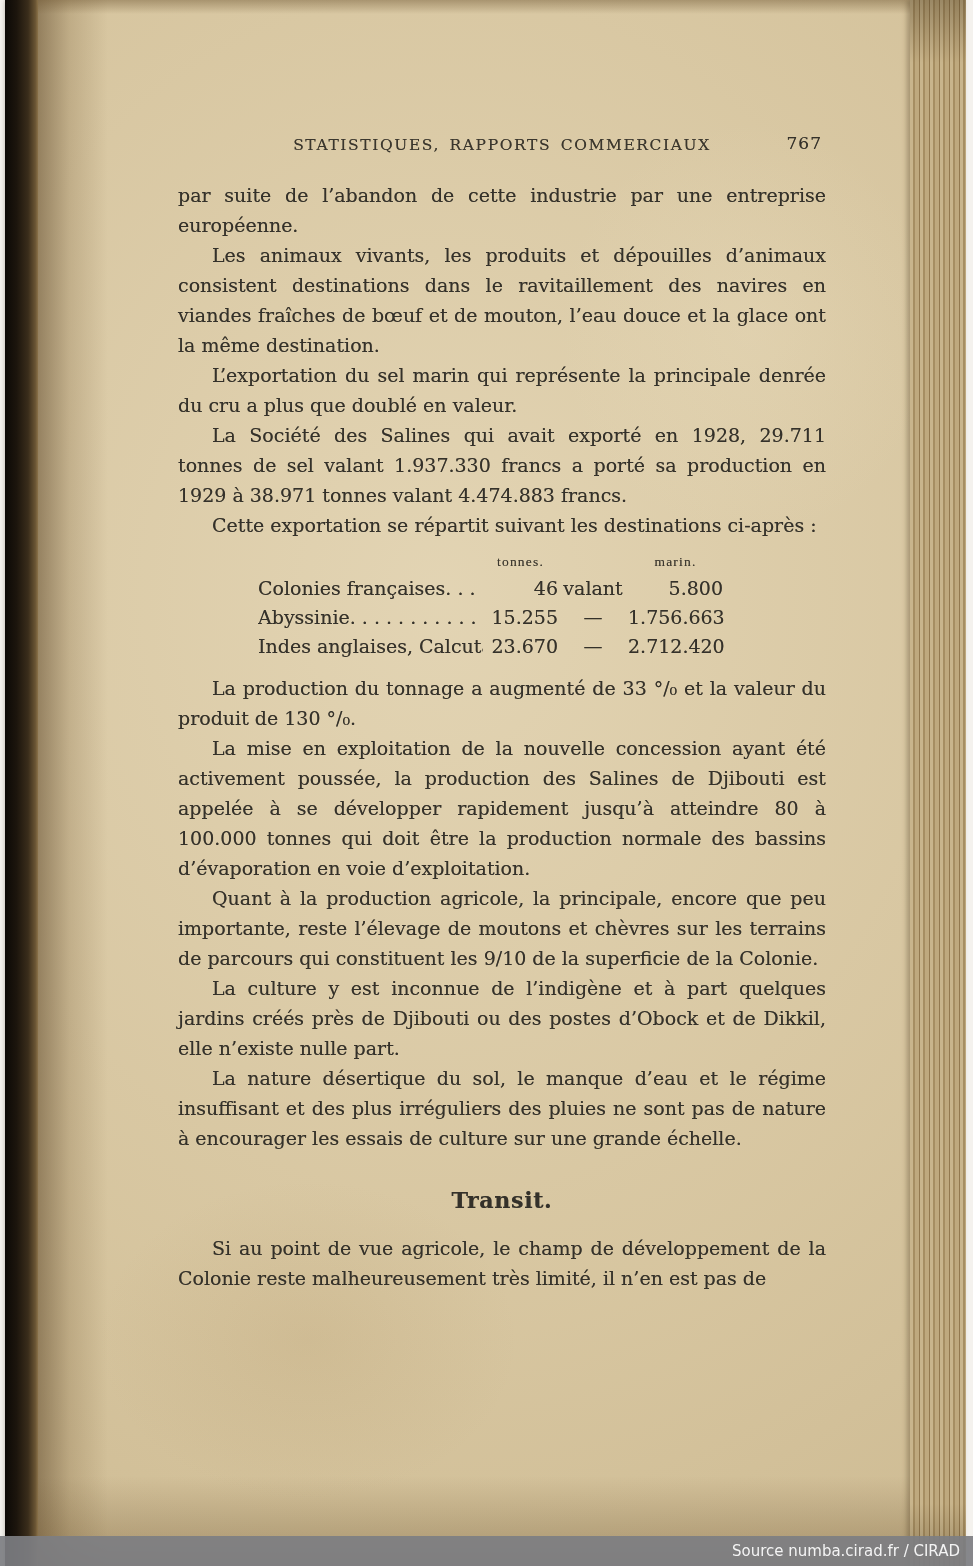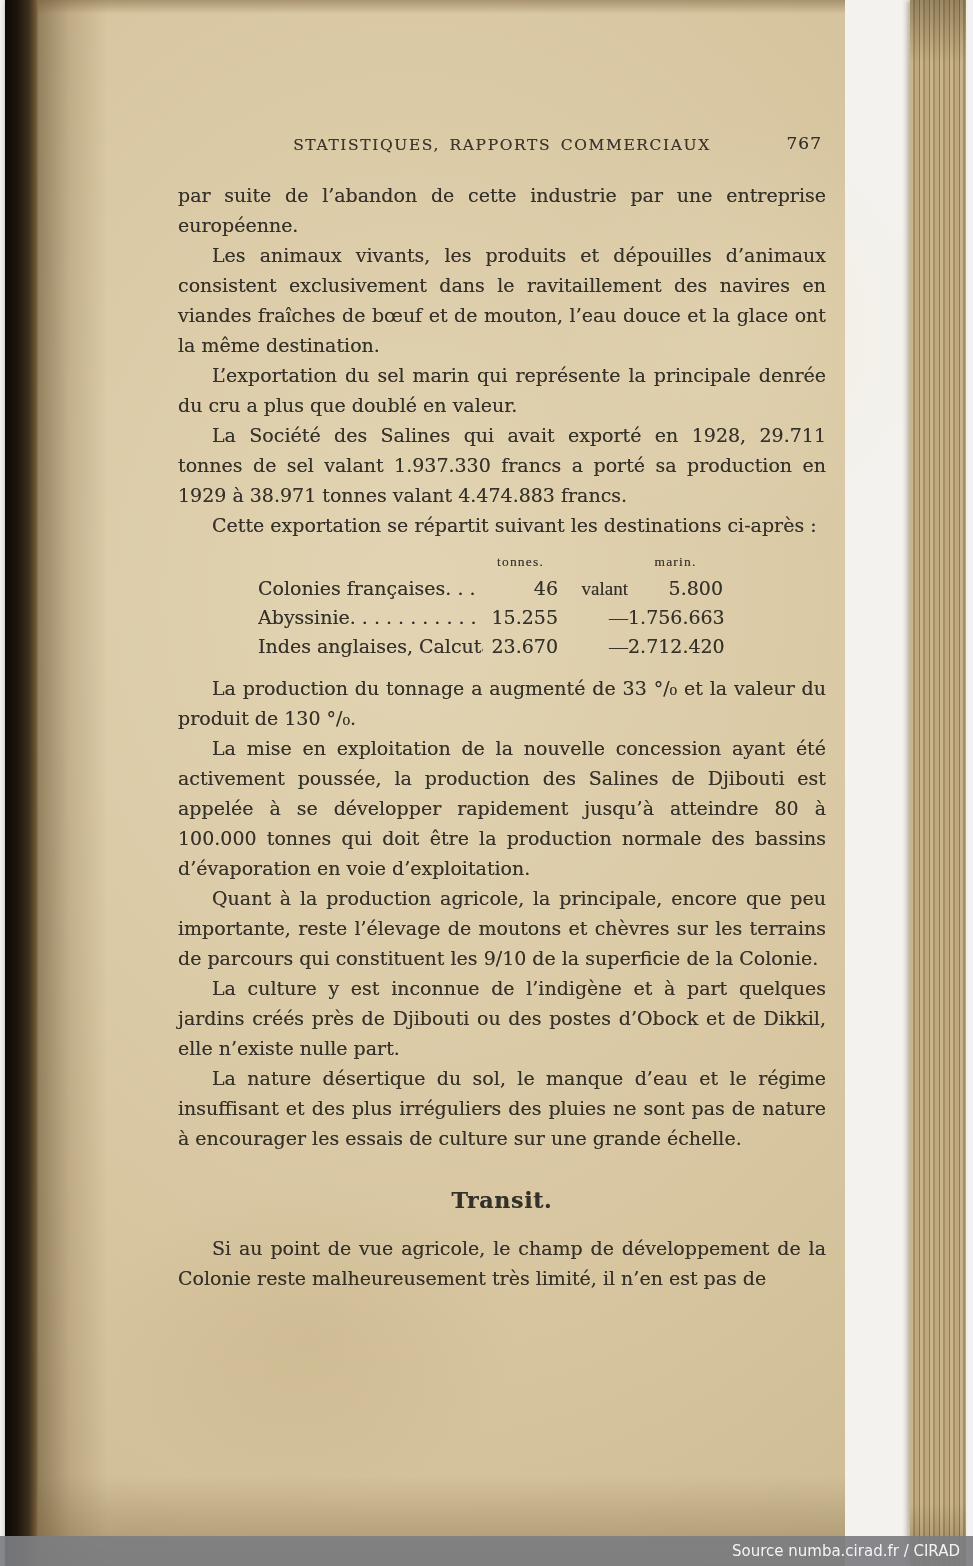--- a/index.html
+++ b/index.html
@@ -15,21 +15,21 @@
 
   
   .spine {
     position:absolute; left:5px; top:0; width:33px; height:100%;
     background:linear-gradient(90deg,#0c0906 0%,#1c150d 35%,#3a2d1b 70%,#6a5534 92%,#8a7148 100%);
     box-shadow:2px 0 6px rgba(40,28,12,.6);
   }
 
   
   .page {
-    position:absolute; left:38px; top:0; width:807px; height:1566px;
+    position:absolute; left:38px; top:0; width:872px; height:1566px;
     background:
       radial-gradient(130% 85% at 46% 38%, rgba(228,214,182,.9) 0%, rgba(216,199,162,.55) 55%, rgba(196,176,134,.65) 100%),
       #d5c39c;
   }
   
   .page::before {
     content:""; position:absolute; left:0; top:0; width:70px; height:100%;
     background:linear-gradient(90deg, rgba(92,70,40,.55) 0%, rgba(120,95,58,.25) 45%, rgba(120,95,58,0) 100%);
   }
   
@@ -90,21 +90,21 @@
   
   .xtable { margin:10px 0 12px 80px; width:465px; text-align:left; }
   .trow {
     display:grid;
     grid-template-columns:225px 75px 70px 95px;
     align-items:baseline;
     line-height:29px;
   }
   .trow .c-label  { text-align:left; white-space:nowrap; overflow:hidden; }
   .trow .c-tonnes { text-align:right; }
-  .trow .c-mid    { text-align:right;font-family:Liberation Serif, serif; }
+  .trow .c-mid    { text-align:center; }
   .trow .c-francs { text-align:right; }
   .trow.thead { line-height:24px; }
   .trow.thead .hcell {
     font-size:13.5px; letter-spacing:1.2px; text-align:center; color:#3c382f;font-family:Liberation Serif, serif;
   }
 
   .section-heading {
     text-align:center; font-weight:bold; letter-spacing:.6px;
     margin:32px 0 18px 0;
   }
@@ -133,21 +133,21 @@
     <div class="page-stain-2"></div>
 
     <div class="content">
 
       <div class="header-row">
         <span class="running-head">STATISTIQUES, RAPPORTS COMMERCIAUX</span>
         <span class="page-num">767</span>
       </div>
 
       <p class="para">par suite de l’abandon de cette industrie par une entreprise européenne.</p>
-      <p class="para indent">Les animaux vivants, les produits et dépouilles d’animaux consistent exclusivement dans le ravitaillement des navires en viandes fraîches de bœuf et de mouton, l’eau douce et la glace ont la même destination.</p>
+      <p class="para indent">Les animaux vivants, les produits et dépouilles d’animaux consistent destinations dans le ravitaillement des navires en viandes fraîches de bœuf et de mouton, l’eau douce et la glace ont la même destination.</p>
       <p class="para indent">L’exportation du sel marin qui représente la principale denrée du cru a plus que doublé en valeur.</p>
       <p class="para indent">La Société des Salines qui avait exporté en 1928, 29.711 tonnes de sel valant 1.937.330 francs a porté sa production en 1929 à 38.971 tonnes valant 4.474.883 francs.</p>
       <p class="para indent space-above">Cette exportation se répartit suivant les destinations ci-après :</p>
 
       <div class="xtable">
         <div class="trow thead">
           <span class="c-label"></span>
           <span class="c-tonnes hcell">tonnes.</span>
           <span class="c-mid"></span>
           <span class="c-francs hcell">marin.</span>

